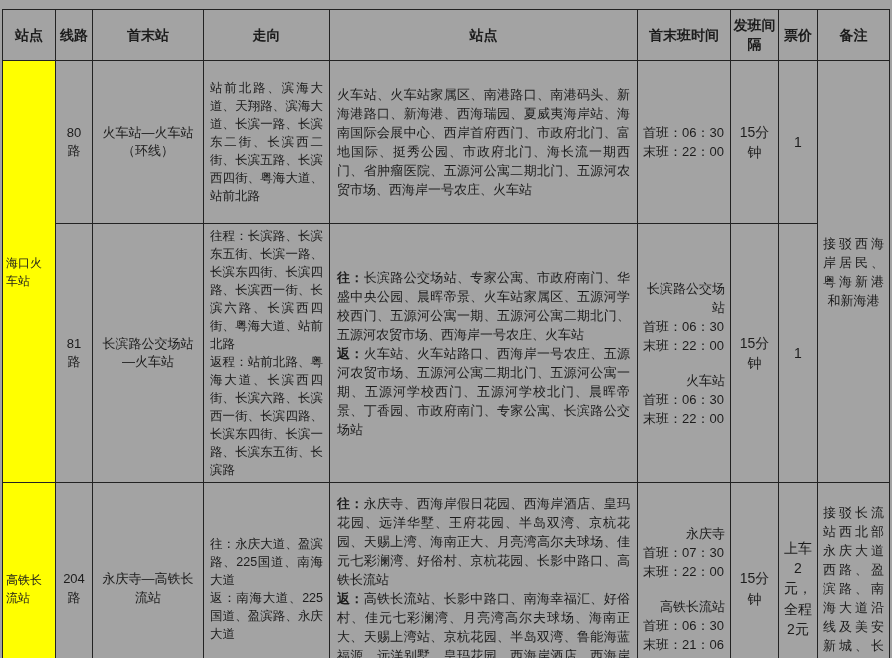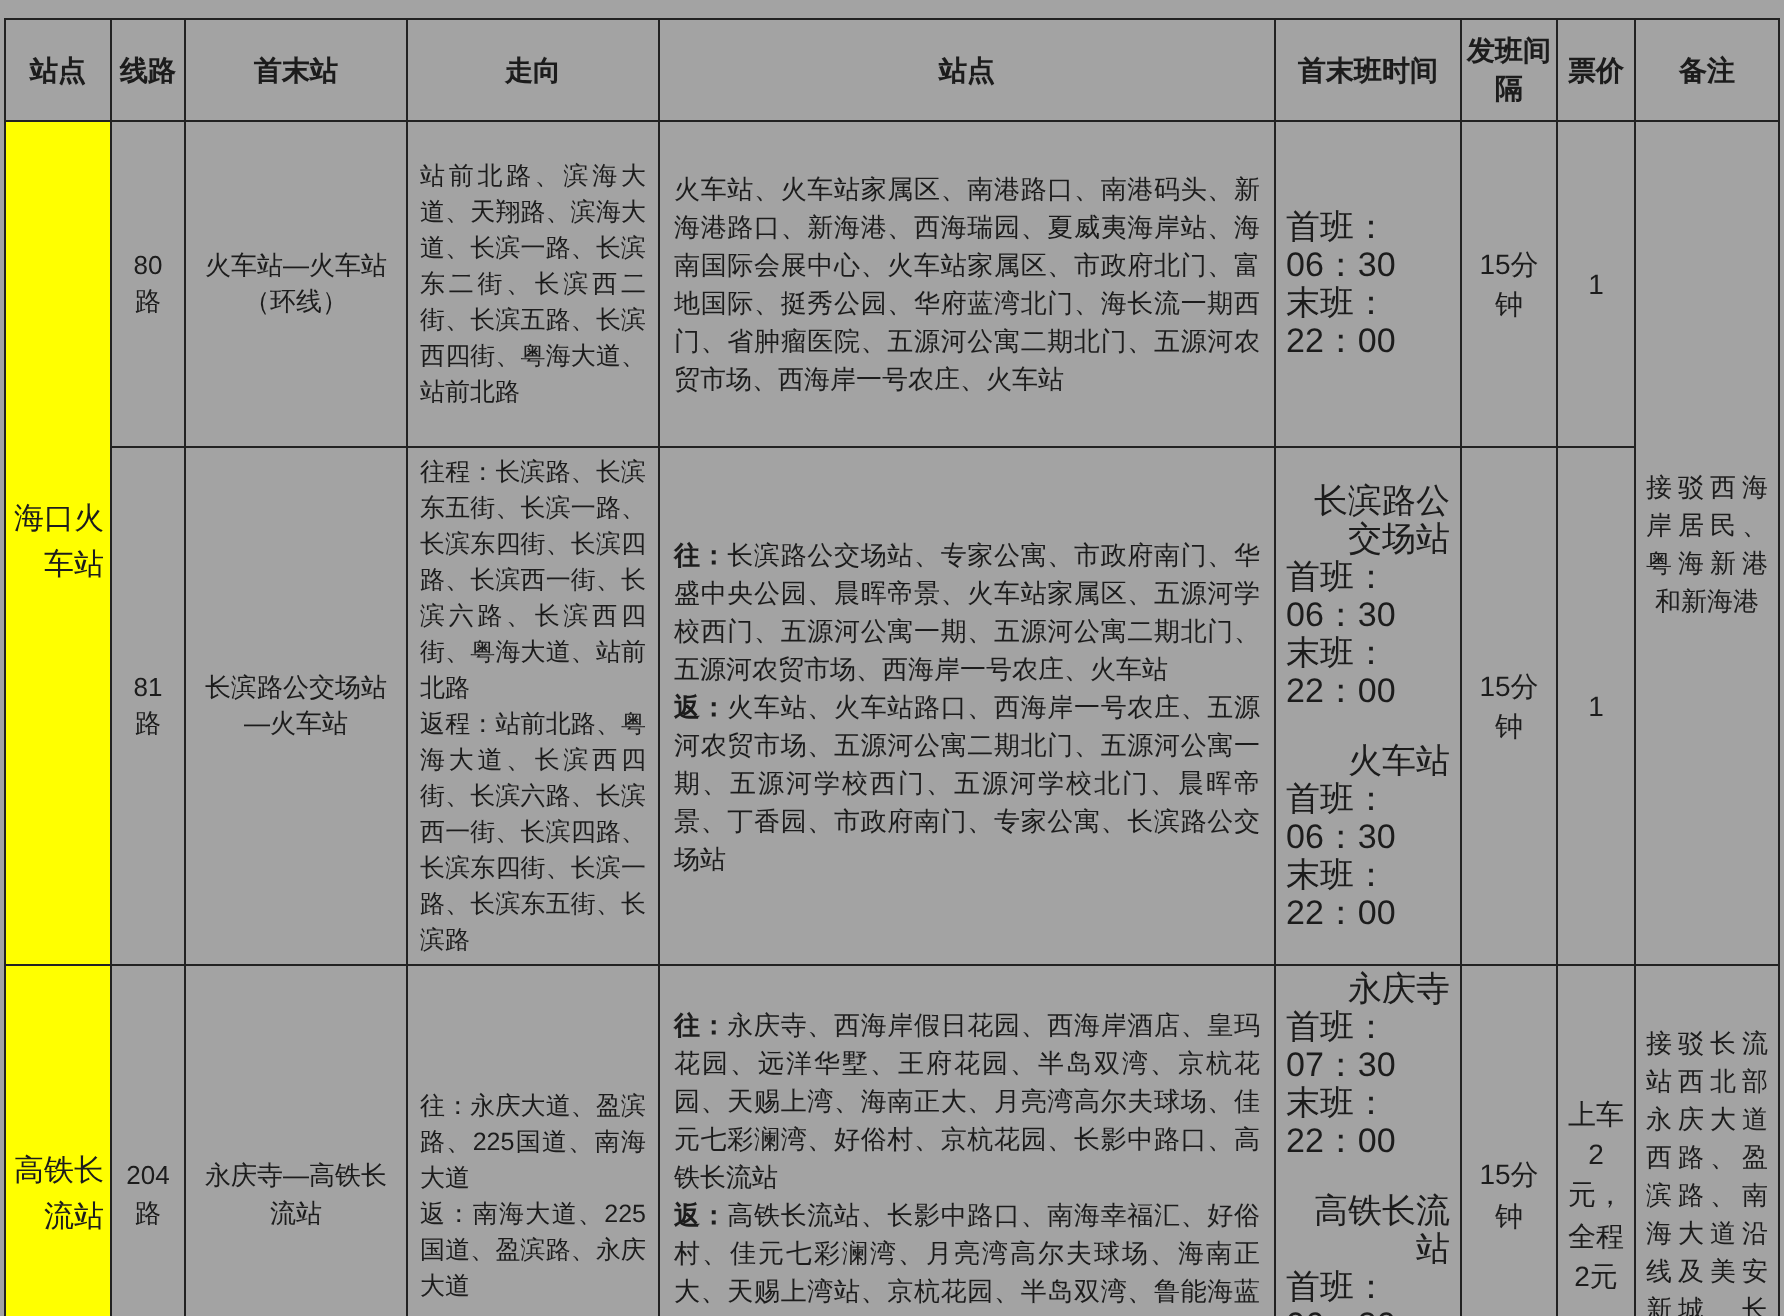--- a/index.html
+++ b/index.html
@@ -8,25 +8,25 @@
     font-family:Liberation Sans, sans-serif;color:#1c1c1c;
   }
   table.routes{
     position:absolute;left:2px;top:9px;width:887px;
     border-collapse:collapse;table-layout:fixed;
     border:1px solid #222;
   }
   td,th{border:1px solid #222;padding:2px 5px;vertical-align:middle;overflow:hidden;}
   th{font-size:14px;font-weight:bold;text-align:center;padding:2px 2px;line-height:1.35;}
   .c-center{text-align:center;font-size:13px;line-height:1.4;}
-  .c-station{background:#ffff00;text-align:right;font-size:15px;line-height:1.5;padding:2px 3px;}
+  .c-station{background:#ffff00;text-align:left;font-size:12px;line-height:1.5;padding:2px 3px;}
   .c-dir{font-size:12.5px;line-height:18px;text-align:justify;padding:3px 6px;}
   .c-stops{font-size:13px;line-height:19px;text-align:justify;padding:3px 7px;}
   .c-stops b{font-weight:bold;}
-  .c-times{font-size:17px;line-height:19px;text-align:left;padding:2px 5px;}
+  .c-times{font-size:13px;line-height:19px;text-align:left;padding:2px 5px;}
   .t-name{text-align:right;}
   .t-gap{height:16px;}
   .c-small{text-align:center;font-size:14px;line-height:1.45;padding:2px 3px;}
   .c-note{font-size:13px;line-height:19px;text-align:justify;text-align-last:center;padding:20px 5px;}
   .dir-block{margin:0;}
 </style>
 </head>
 <body>
 
 <div class="page">
@@ -57,21 +57,21 @@
     </tr>
 
     <tr style="height:163px;">
       <td class="c-station" rowspan="2">海口火车站</td>
       <td class="c-center">80路</td>
       <td class="c-center">火车站—火车站（环线）</td>
       <td class="c-dir">
         <div class="dir-block">站前北路、滨海大道、天翔路、滨海大道、长滨一路、长滨东二街、长滨西二街、长滨五路、长滨西四街、粤海大道、站前北路</div>
       </td>
       <td class="c-stops">
-        <div>火车站、火车站家属区、南港路口、南港码头、新海港路口、新海港、西海瑞园、夏威夷海岸站、海南国际会展中心、火车站家属区、市政府北门、富地国际、挺秀公园、华府蓝湾北门、海长流一期西门、省肿瘤医院、五源河公寓二期北门、五源河农贸市场、西海岸一号农庄、火车站</div>
+        <div>火车站、火车站家属区、南港路口、南港码头、新海港路口、新海港、西海瑞园、夏威夷海岸站、海南国际会展中心、西岸首府西门、市政府北门、富地国际、挺秀公园、市政府北门、海长流一期西门、省肿瘤医院、五源河公寓二期北门、五源河农贸市场、西海岸一号农庄、火车站</div>
       </td>
       <td class="c-times">
         <div>首班：06：30</div>
         <div>末班：22：00</div>
       </td>
       <td class="c-small">15分钟</td>
       <td class="c-small">1</td>
       <td class="c-note" rowspan="2">接驳西海岸居民、粤海新港和新海港</td>
     </tr>
 

